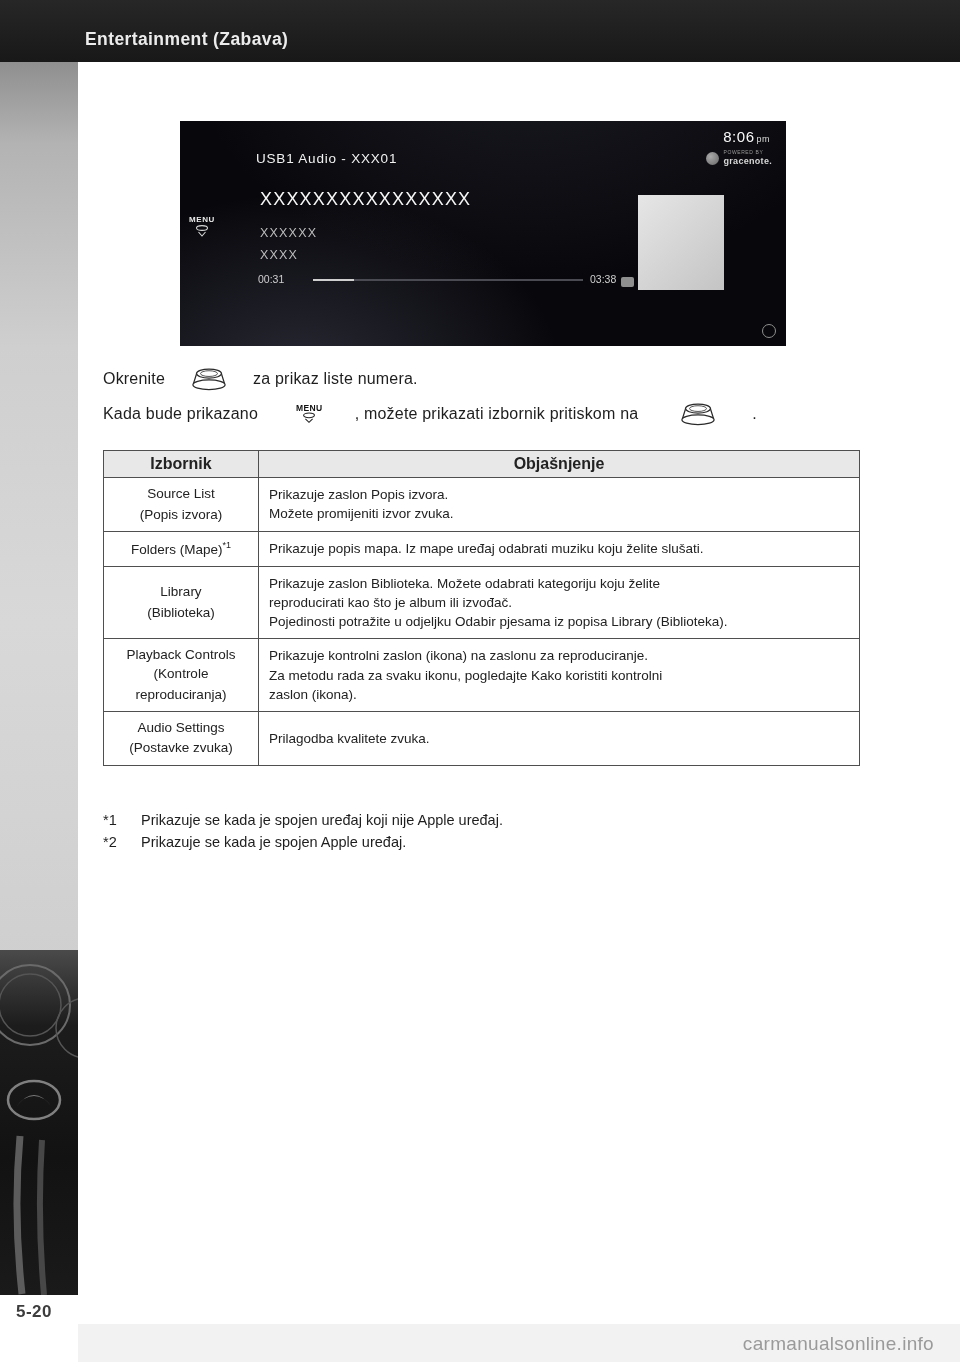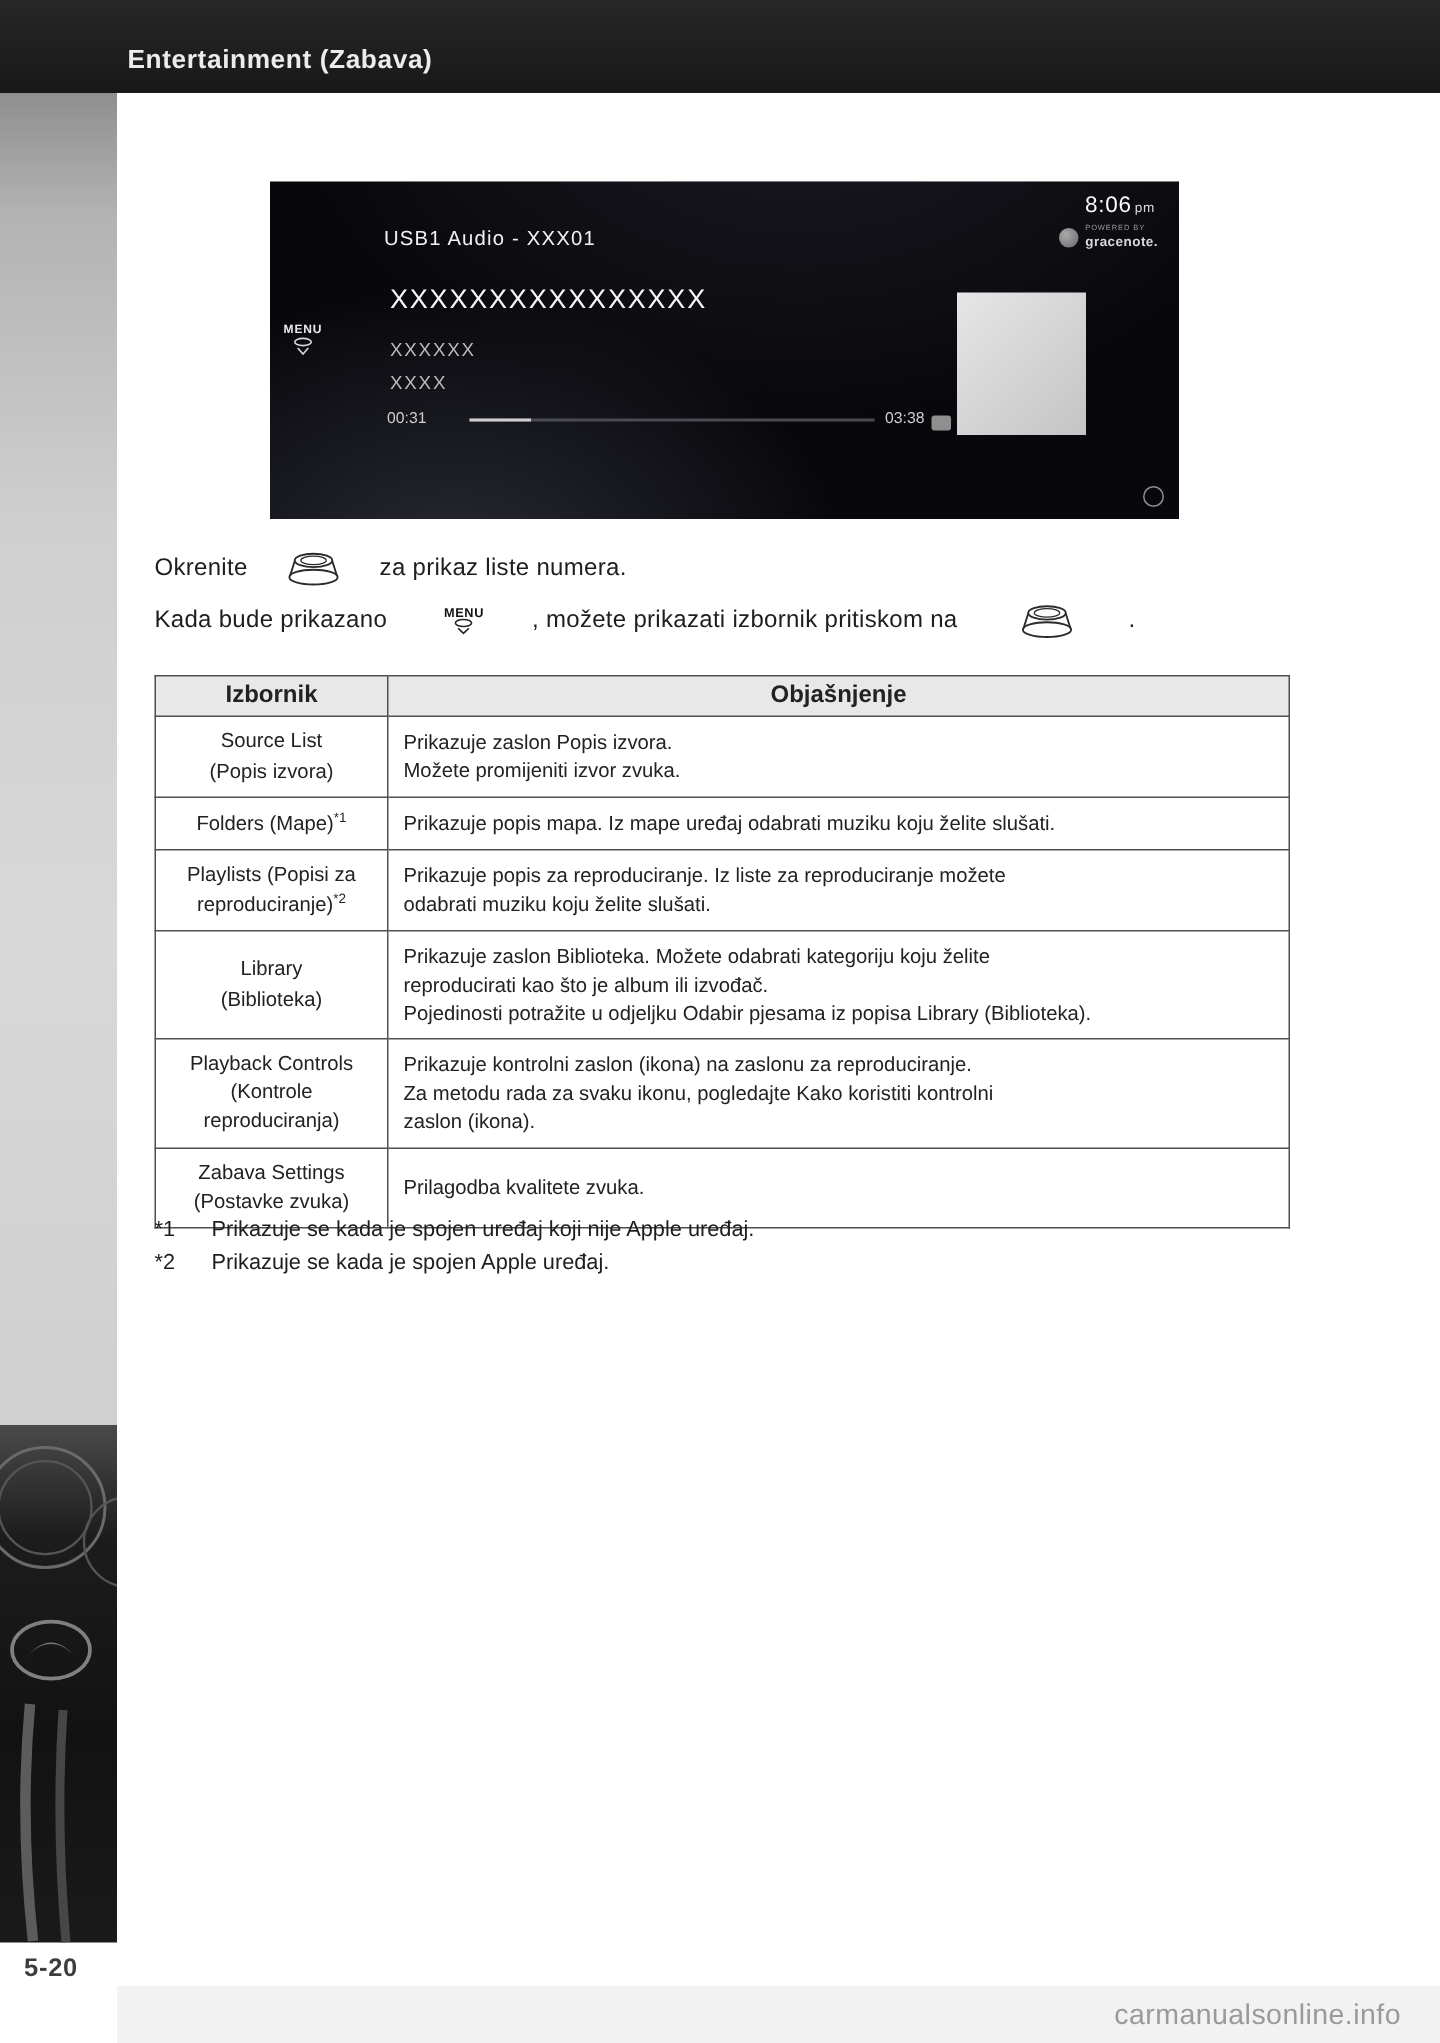--- a/index.html
+++ b/index.html
@@ -199,42 +199,36 @@
     <td class="name"><span class="preline">Source List
 (Popis izvora)</span><sup></sup></td>
     <td class="desc preline">Prikazuje zaslon Popis izvora.
 Možete promijeniti izvor zvuka.</td>
   </tr>
   <tr>
     <td class="name"><span class="preline">Folders (Mape)</span><sup>*1</sup></td>
     <td class="desc preline">Prikazuje popis mapa. Iz mape uređaj odabrati muziku koju želite slušati.</td>
   </tr>
   <tr>
-    <td class="name"><span class="preline">Playlists (Popisi za
-reproduciranje)</span><sup>*2</sup></td>
-    <td class="desc preline">Prikazuje popis za reproduciranje. Iz liste za reproduciranje možete
-odabrati muziku koju želite slušati.</td>
-  </tr>
-  <tr>
     <td class="name"><span class="preline">Library
 (Biblioteka)</span><sup></sup></td>
     <td class="desc preline">Prikazuje zaslon Biblioteka. Možete odabrati kategoriju koju želite
 reproducirati kao što je album ili izvođač.
 Pojedinosti potražite u odjeljku Odabir pjesama iz popisa Library (Biblioteka).</td>
   </tr>
   <tr>
     <td class="name"><span class="preline">Playback Controls
 (Kontrole
 reproduciranja)</span><sup></sup></td>
     <td class="desc preline">Prikazuje kontrolni zaslon (ikona) na zaslonu za reproduciranje.
 Za metodu rada za svaku ikonu, pogledajte Kako koristiti kontrolni
 zaslon (ikona).</td>
   </tr>
   <tr>
-    <td class="name"><span class="preline">Zabava Settings
+    <td class="name"><span class="preline">Audio Settings
 (Postavke zvuka)</span><sup></sup></td>
     <td class="desc preline">Prilagodba kvalitete zvuka.</td>
   </tr>
 </tbody>
   </table>
 
 <div class="footnotes">
   <div class="fn-line">
     <span class="fn-marker">*1</span>
     <span>Prikazuje se kada je spojen uređaj koji nije Apple uređaj.</span>

